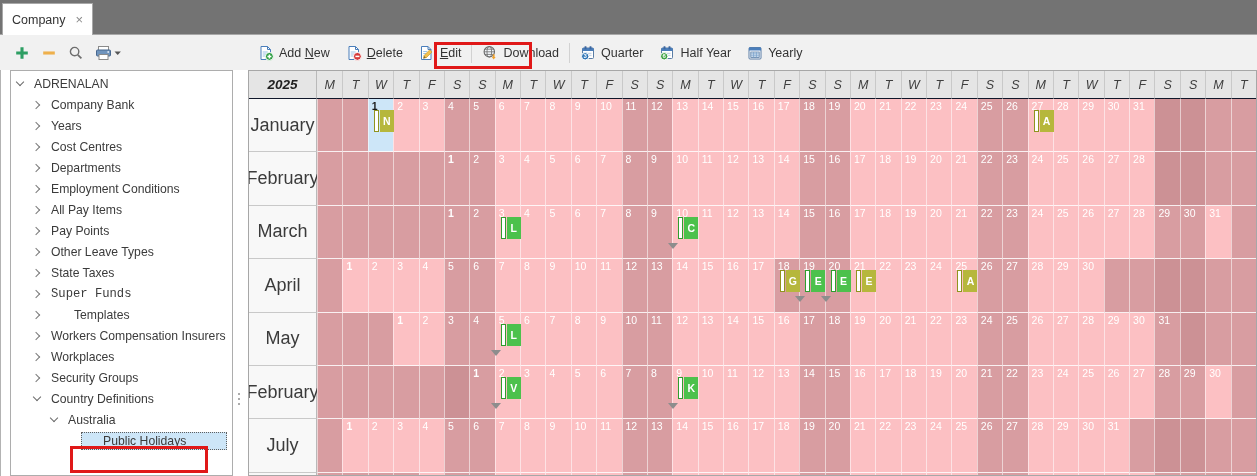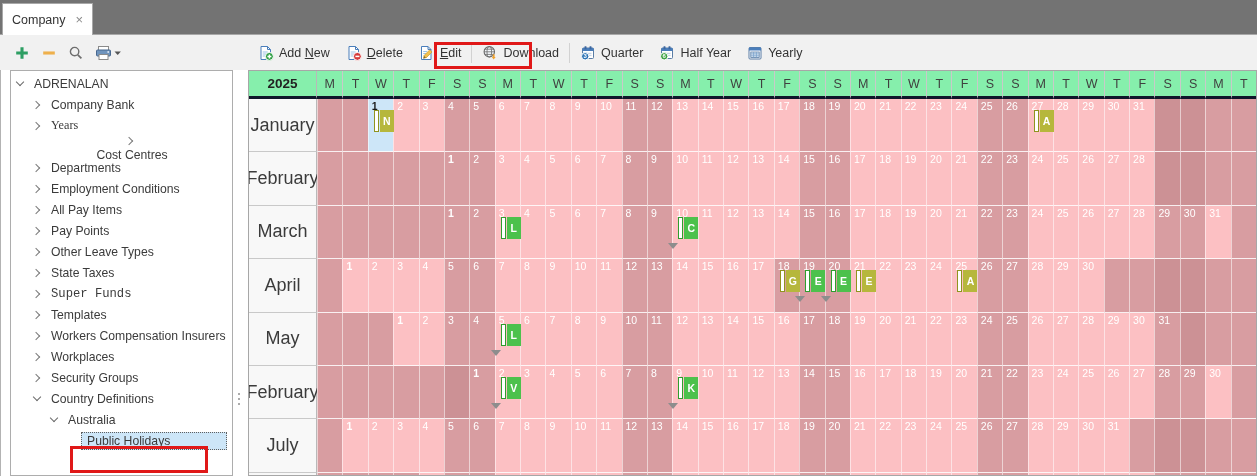--- a/index.html
+++ b/index.html
@@ -29,34 +29,34 @@
   .tree-panel{position:absolute;left:10px;top:70px;width:223px;height:406px;background:#fff;
               border:1px solid #adadad;box-sizing:border-box;overflow:hidden;padding-top:2px;}
   .trow{display:flex;align-items:center;height:21px;font-size:12.2px;color:#3b3b3b;}
   .chev{display:inline-block;width:10px;height:10px;position:relative;flex:0 0 10px;margin-right:5px;}
   .chev.right::before{content:"";position:absolute;left:1px;top:2px;width:5px;height:5px;
         border-right:1.4px solid #7a7a7a;border-bottom:1.4px solid #7a7a7a;transform:rotate(-45deg);}
   .chev.down::before{content:"";position:absolute;left:2px;top:0px;width:5px;height:5px;
         border-right:1.4px solid #6a6a6a;border-bottom:1.4px solid #6a6a6a;transform:rotate(45deg);}
   .tlabel{padding:2px 4px;}
   .tlabel.sel{background:var(--tree-sel,#cde6f8);outline:1px dotted #5f5f5f;outline-offset:-1px;
-              flex:1;margin-right:5px;padding:2px 6px;}
+              flex:1;margin-right:5px;padding:2px 22px;}
 
   .splitter{position:absolute;left:237px;top:393px;width:4px;height:20px;display:flex;
             flex-direction:column;align-items:center;gap:3px;}
   .splitter i{width:2px;height:2px;background:#8f8f8f;border-radius:50%;}
 
   
   .cal-panel{position:absolute;left:248px;top:70px;width:1009px;height:406px;background:#fff;
              border:1px solid #a7a7a7;box-sizing:border-box;overflow:hidden;}
   .hrow,.mrow{display:grid;grid-template-columns:68px repeat(37,1fr);}
   .hrow{height:28px;}
   .mrow{height:53.4px;}
-  .hcell{background:#86efac;border-left:1px solid #c9c9c9;border-bottom:3px solid #0f172a;
-         display:flex;align-items:center;justify-content:center;font-size:12.5px;color:#3f3f3f;}
+  .hcell{background:#e5e5e5;border-left:1px solid #c9c9c9;border-bottom:1px solid #0f172a;
+         display:flex;align-items:center;justify-content:center;font-size:12.5px;color:#3f3f3f;font-style:italic;}
   .hcell.year{font-size:13.5px;font-weight:bold;color:#222;border-left:none;border-right:1px solid #b9b9b9;}
   .hrow .hcell:nth-child(2){border-left:none;}
   .mcell{background:#f8f8f8;border-right:1px solid #b9b9b9;border-bottom:1px solid #c9c9c9;
          display:flex;align-items:center;justify-content:center;font-size:18px;color:#3b3b3b;}
   .dcell{position:relative;border-left:1px solid rgba(255,255,255,.55);
          border-bottom:1px solid rgba(255,255,255,.85);box-sizing:border-box;}
   .dcell.wd {background:var(--c-wd);}
   .dcell.we {background:var(--c-we);}
   .dcell.ew {background:var(--c-ew);}
   .dcell.ewe{background:var(--c-ewe);}
@@ -205,25 +205,25 @@
 <div class="tree-panel">
   <div id="tree">
       <div class="trow" style="padding-left: 4px;">
         <span class="chev down"></span>
         <span class="tlabel">ADRENALAN</span>
       </div>
       <div class="trow" style="padding-left: 21px;">
         <span class="chev right"></span>
         <span class="tlabel">Company Bank</span>
       </div>
-      <div class="trow" style="padding-left: 21px; font-family: Liberation Serif, serif;">
+      <div class="trow" style="padding-left: 21px;">
         <span class="chev right"></span>
         <span class="tlabel">Years</span>
       </div>
-      <div class="trow" style="padding-left: 21px; flex-direction: column;">
+      <div class="trow" style="padding-left: 21px;">
         <span class="chev right"></span>
         <span class="tlabel">Cost Centres</span>
       </div>
       <div class="trow" style="padding-left: 21px;">
         <span class="chev right"></span>
         <span class="tlabel">Departments</span>
       </div>
       <div class="trow" style="padding-left: 21px;">
         <span class="chev right"></span>
         <span class="tlabel">Employment Conditions</span>
@@ -241,21 +241,21 @@
         <span class="tlabel">Other Leave Types</span>
       </div>
       <div class="trow" style="padding-left: 21px;">
         <span class="chev right"></span>
         <span class="tlabel">State Taxes</span>
       </div>
       <div class="trow" style="padding-left: 21px; font-family: Liberation Mono, monospace;">
         <span class="chev right"></span>
         <span class="tlabel">Super Funds</span>
       </div>
-      <div class="trow" style="padding-left: 21px;">
+      <div class="trow" style="padding-left: 21px; gap: 23px;">
         <span class="chev right"></span>
         <span class="tlabel">Templates</span>
       </div>
       <div class="trow" style="padding-left: 21px;">
         <span class="chev right"></span>
         <span class="tlabel">Workers Compensation Insurers</span>
       </div>
       <div class="trow" style="padding-left: 21px;">
         <span class="chev right"></span>
         <span class="tlabel">Workplaces</span>

